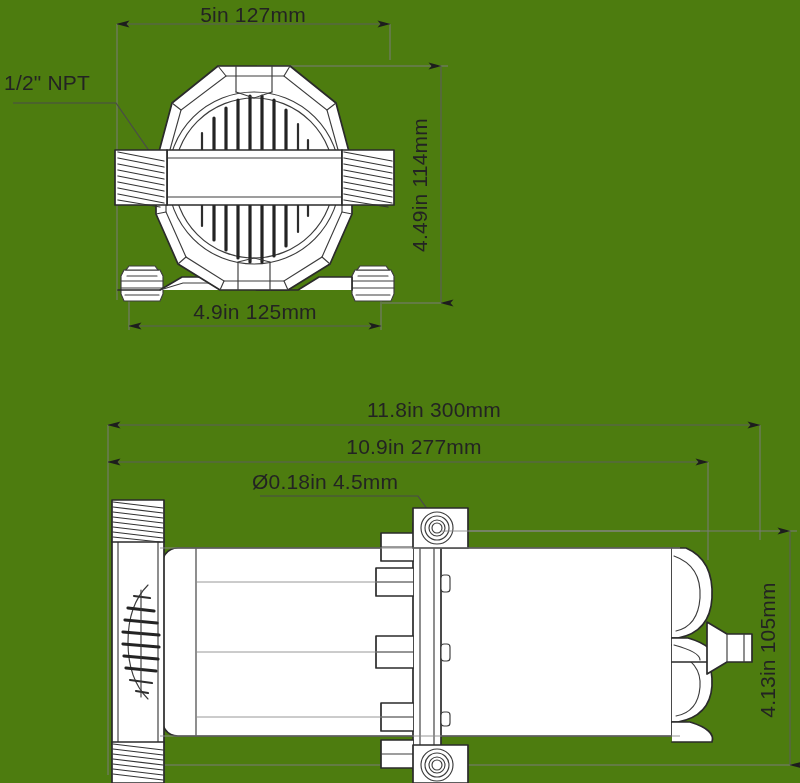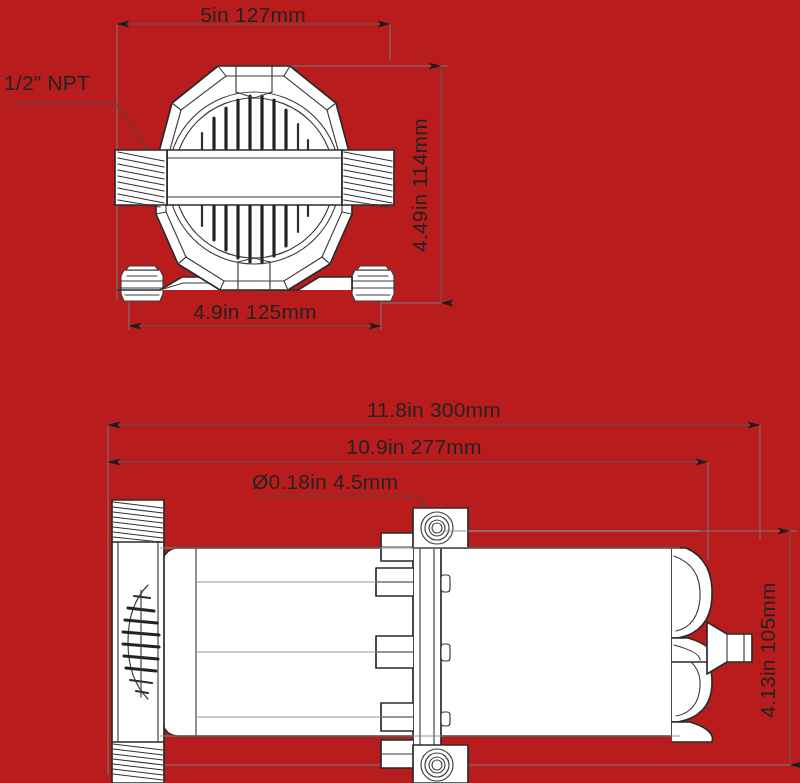--- a/index.html
+++ b/index.html
@@ -10,21 +10,21 @@
   body {
     width: 800px;
     height: 783px;
     font-family: "Liberation Sans", sans-serif;
     overflow: hidden;
   }
   #drawing-root {
     position: relative;
     width: 800px;
     height: 783px;
-    background: #b91c1c;
+    background: #4d7c0f;
   }
   svg.tech-drawing {
     display: block;
     width: 800px;
     height: 783px;
   }
   .dim-text {
     font-family: "Liberation Sans", sans-serif;
     font-size: 21px;
     fill: #232323;

